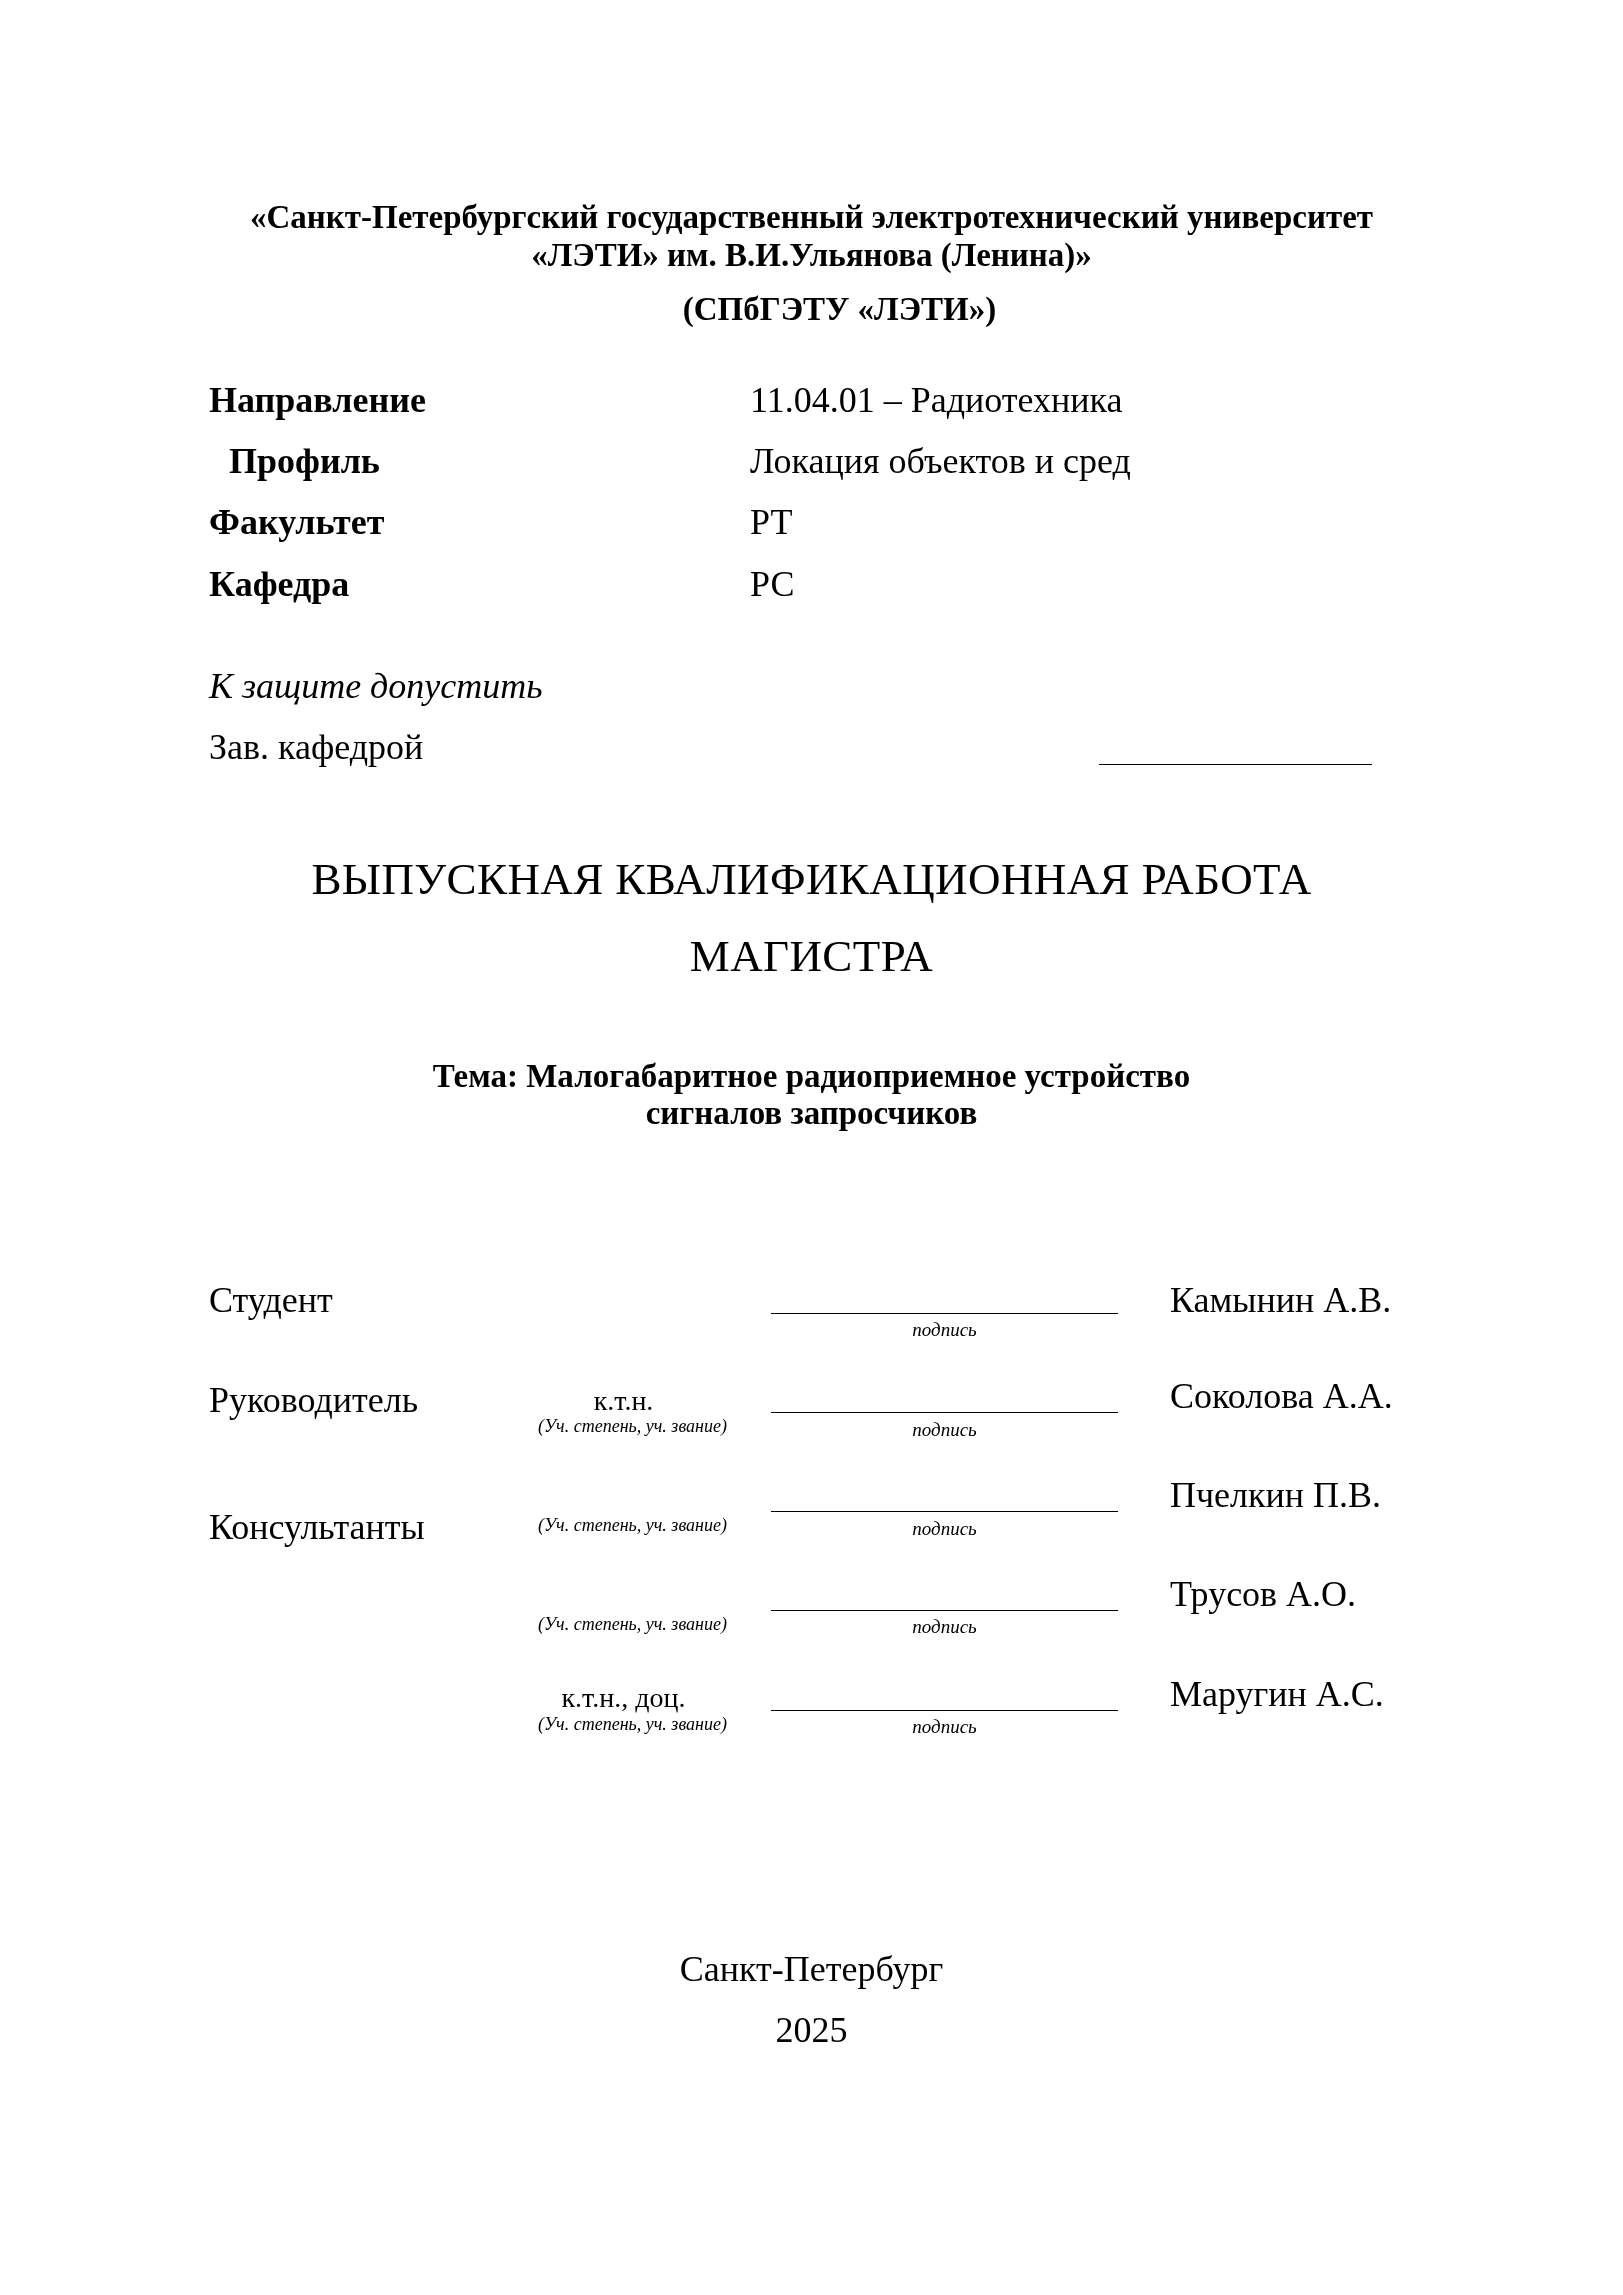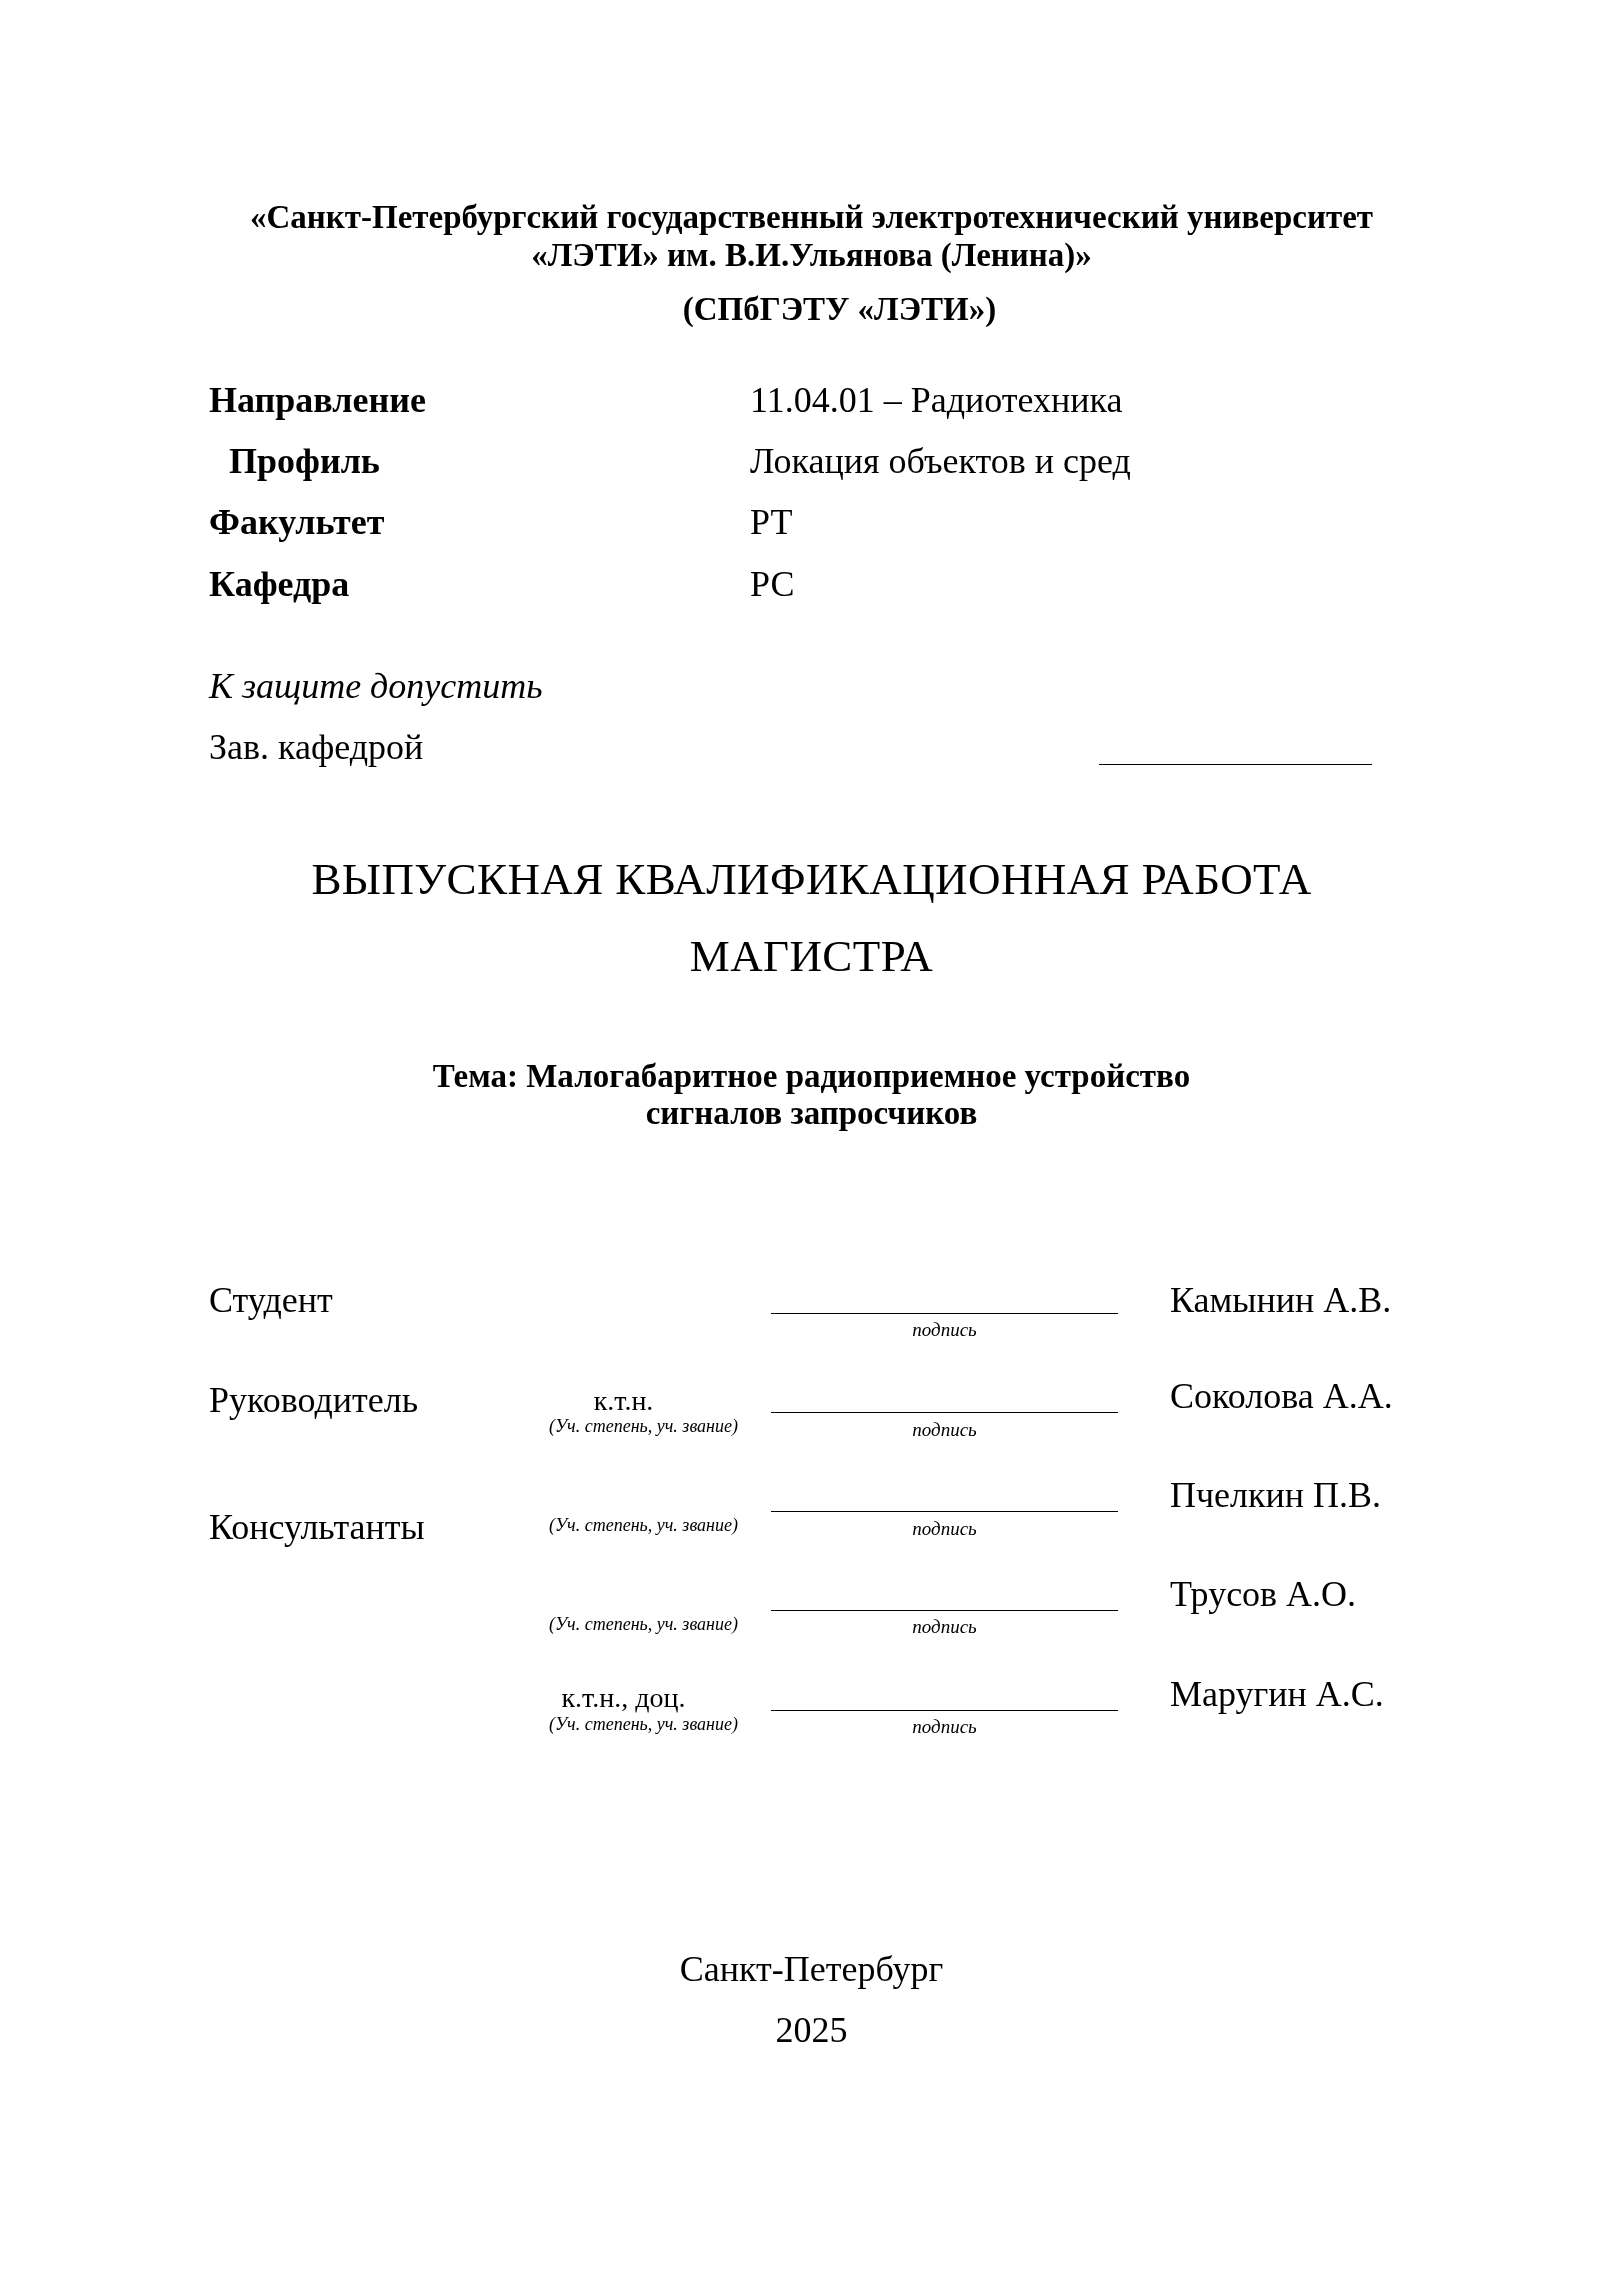--- a/index.html
+++ b/index.html
@@ -11,21 +11,21 @@
     .field-label { font-weight: bold; font-size: 36px; line-height: 41px; left: 209px; }
     .field-value { font-size: 36px; line-height: 41px; left: 750px; }
     .reg { font-size: 36px; line-height: 41px; }
     .title { font-weight: normal; font-size: 45px; line-height: 52px; letter-spacing: 0.4px; }
     .topic { font-weight: bold; font-size: 33px; line-height: 38px; }
     .sig-line { position: absolute; left: 771px; width: 347px; height: 0; border-top: 1.6px solid #000; }
     .sig-caption { position: absolute; left: 771px; width: 347px; text-align: center;
                    font-style: italic; font-size: 19px; line-height: 22px; }
     .degree { position: absolute; left: 502px; width: 243px; text-align: center;
               font-size: 28px; line-height: 31px; }
-    .degree-caption { position: absolute; left: 522px; width: 243px; text-align: center;
+    .degree-caption { position: absolute; left: 511px; width: 243px; text-align: center;
                       font-style: italic; font-size: 18px; line-height: 22px; }
     .role { left: 209px; }
     .person { left: 1170px; }
   </style>
 </head>
 <body>
 
 <div class="abs center hdr" style="top:198px;">«Санкт-Петербургский государственный электротехнический университет</div>
 <div class="abs center hdr" style="top:236px;">«ЛЭТИ» им. В.И.Ульянова (Ленина)»</div>
 <div class="abs center hdr" style="top:290px;margin-left:28px;">(СПбГЭТУ «ЛЭТИ»)</div>

